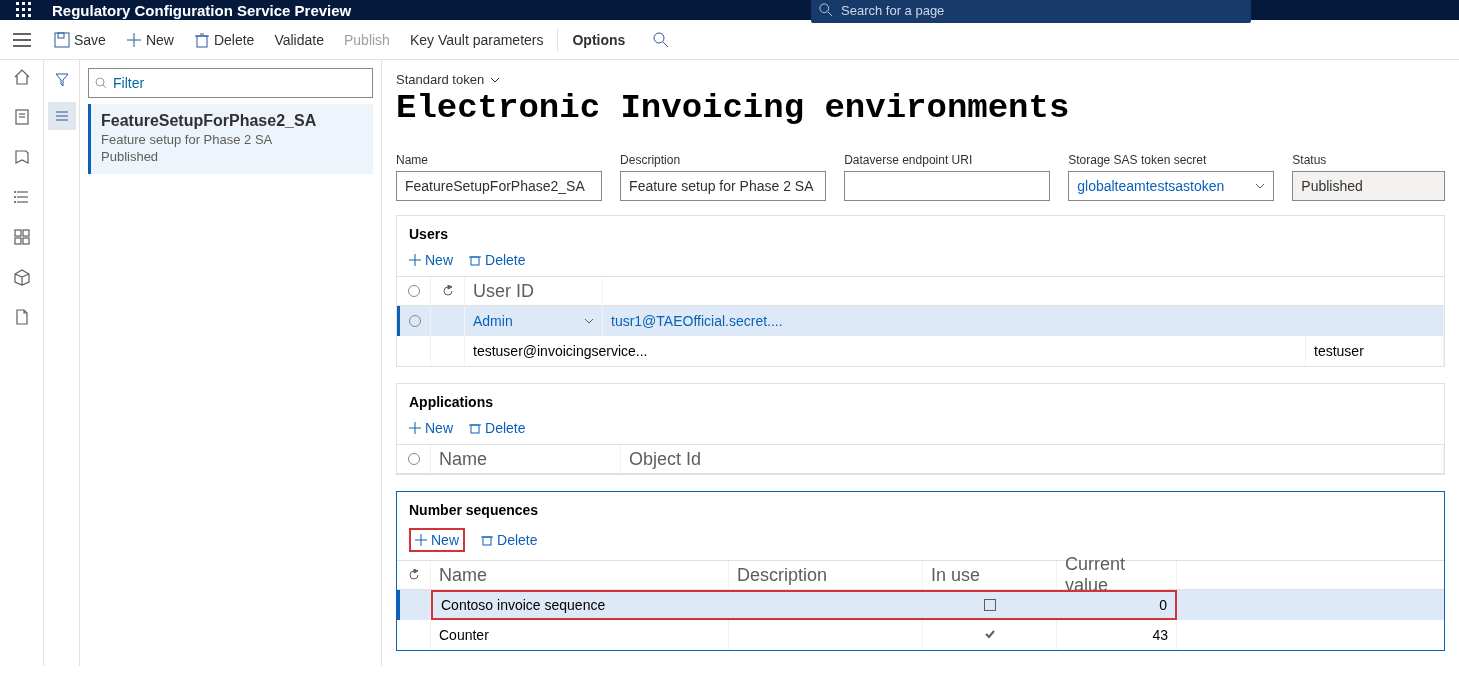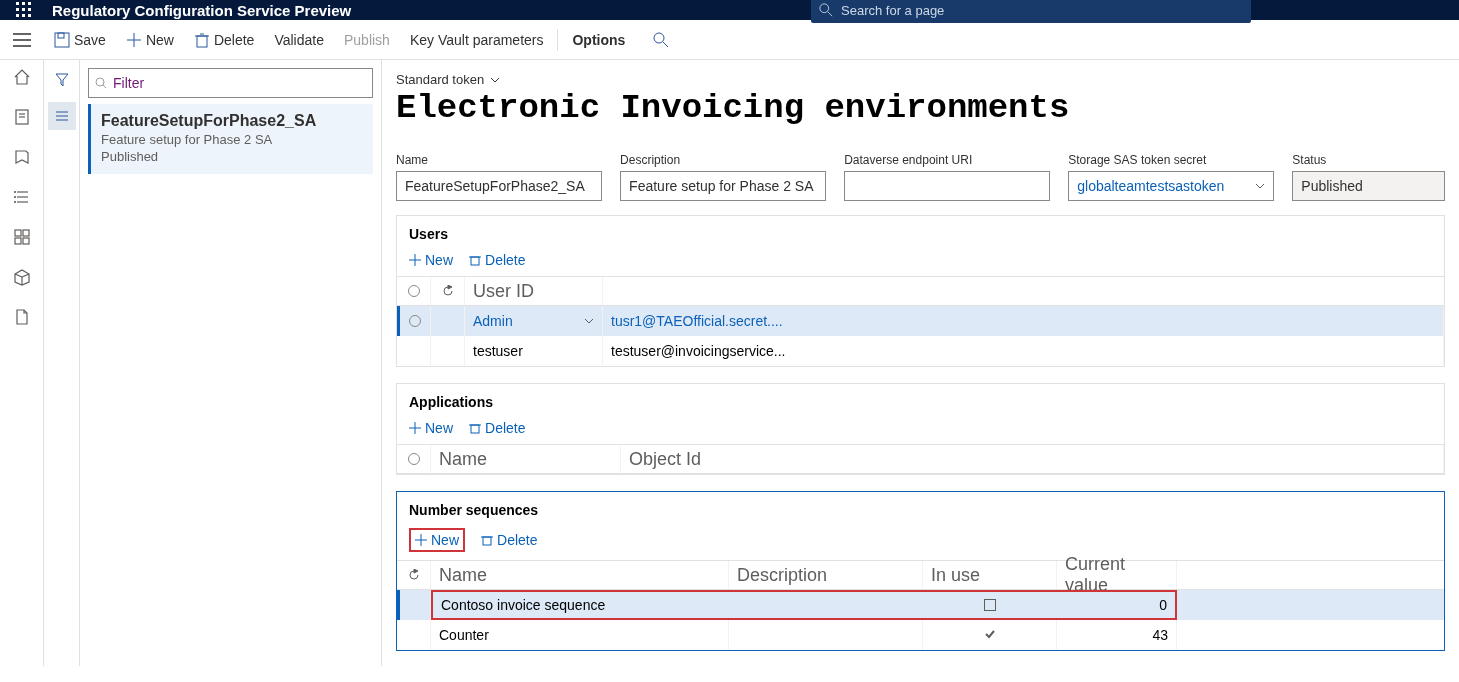--- a/index.html
+++ b/index.html
@@ -33,21 +33,21 @@
 .iconrail .rail-ic { width:18px; height:18px; stroke:#605e5c; fill:none; stroke-width:1.2; cursor:pointer;}
 
 
 .subrail { width:36px; border-right:1px solid #e1e1e1; display:flex; flex-direction:column; align-items:center; padding-top:6px; gap:8px;}
 .subrail .sub-ic { width:28px; height:28px; display:flex; align-items:center; justify-content:center; cursor:pointer;}
 .subrail .sub-ic.active { background:#e1e7ee; }
 .subrail svg { width:14px; height:14px; stroke:#2b579a; fill:none; }
 
 
 .listpanel { width:302px; border-right:1px solid #e1e1e1; padding:8px 8px 0 8px; }
-.filter-input { width:100%; height:30px; border:1px solid #8a8886; padding:0 6px; display:flex; align-items:center; color:#701a75; font-size:14px; margin-bottom:6px;}
+.filter-input { width:100%; height:30px; border:1px solid #8a8886; padding:0 6px; display:flex; align-items:center; color:#0369a1; font-size:14px; margin-bottom:6px;}
 .filter-input svg{ width:12px;height:12px;margin-right:6px; stroke:#a19f9d; fill:none;}
 .list-item { border-left:3px solid #0b61b8; background:#eef4fb; padding:8px 10px 10px 10px; }
 .list-item .li-title { font-size:16px; font-weight:600; color:#323130; }
 .list-item .li-sub { font-size:13px; color:#605e5c; margin-top:2px; }
 
 
 .main { flex:1; padding:12px 14px 0 14px; overflow-y:auto; overflow-x:hidden; }
 .viewline { font-size:13px; color:#323130; display:flex; align-items:center; gap:6px;}
 .viewline svg{width:10px;height:10px;}
 .page-title { font-size:34px; font-weight:600; margin-top:2px; margin-bottom:26px;font-family:Liberation Mono, monospace;}
@@ -335,25 +335,25 @@
                 <path d="M1 3 L5 7 L9 3" stroke="#605e5c" fill="none"></path>
               </svg>
             </div>
           <div class="cell u-email link">
               <span>tusr1@TAEOfficial.secret....</span>
             </div>
         </div>
         <div class="grid-row">
           <div class="cell c-radio"></div>
           <div class="cell c-refresh"></div>
+          <div class="cell u-email">
+              <span>testuser@invoicingservice...</span>
+            </div>
           <div class="cell u-id">
               <span>testuser</span>
-            </div>
-          <div class="cell u-email">
-              <span>testuser@invoicingservice...</span>
             </div>
         </div>
       </div>
     </div>
 
     <div class="panel">
       <div class="panel-title">Applications</div>
       <div class="panel-toolbar">
         <div class="tb">
             <svg viewBox="0 0 12 12">

